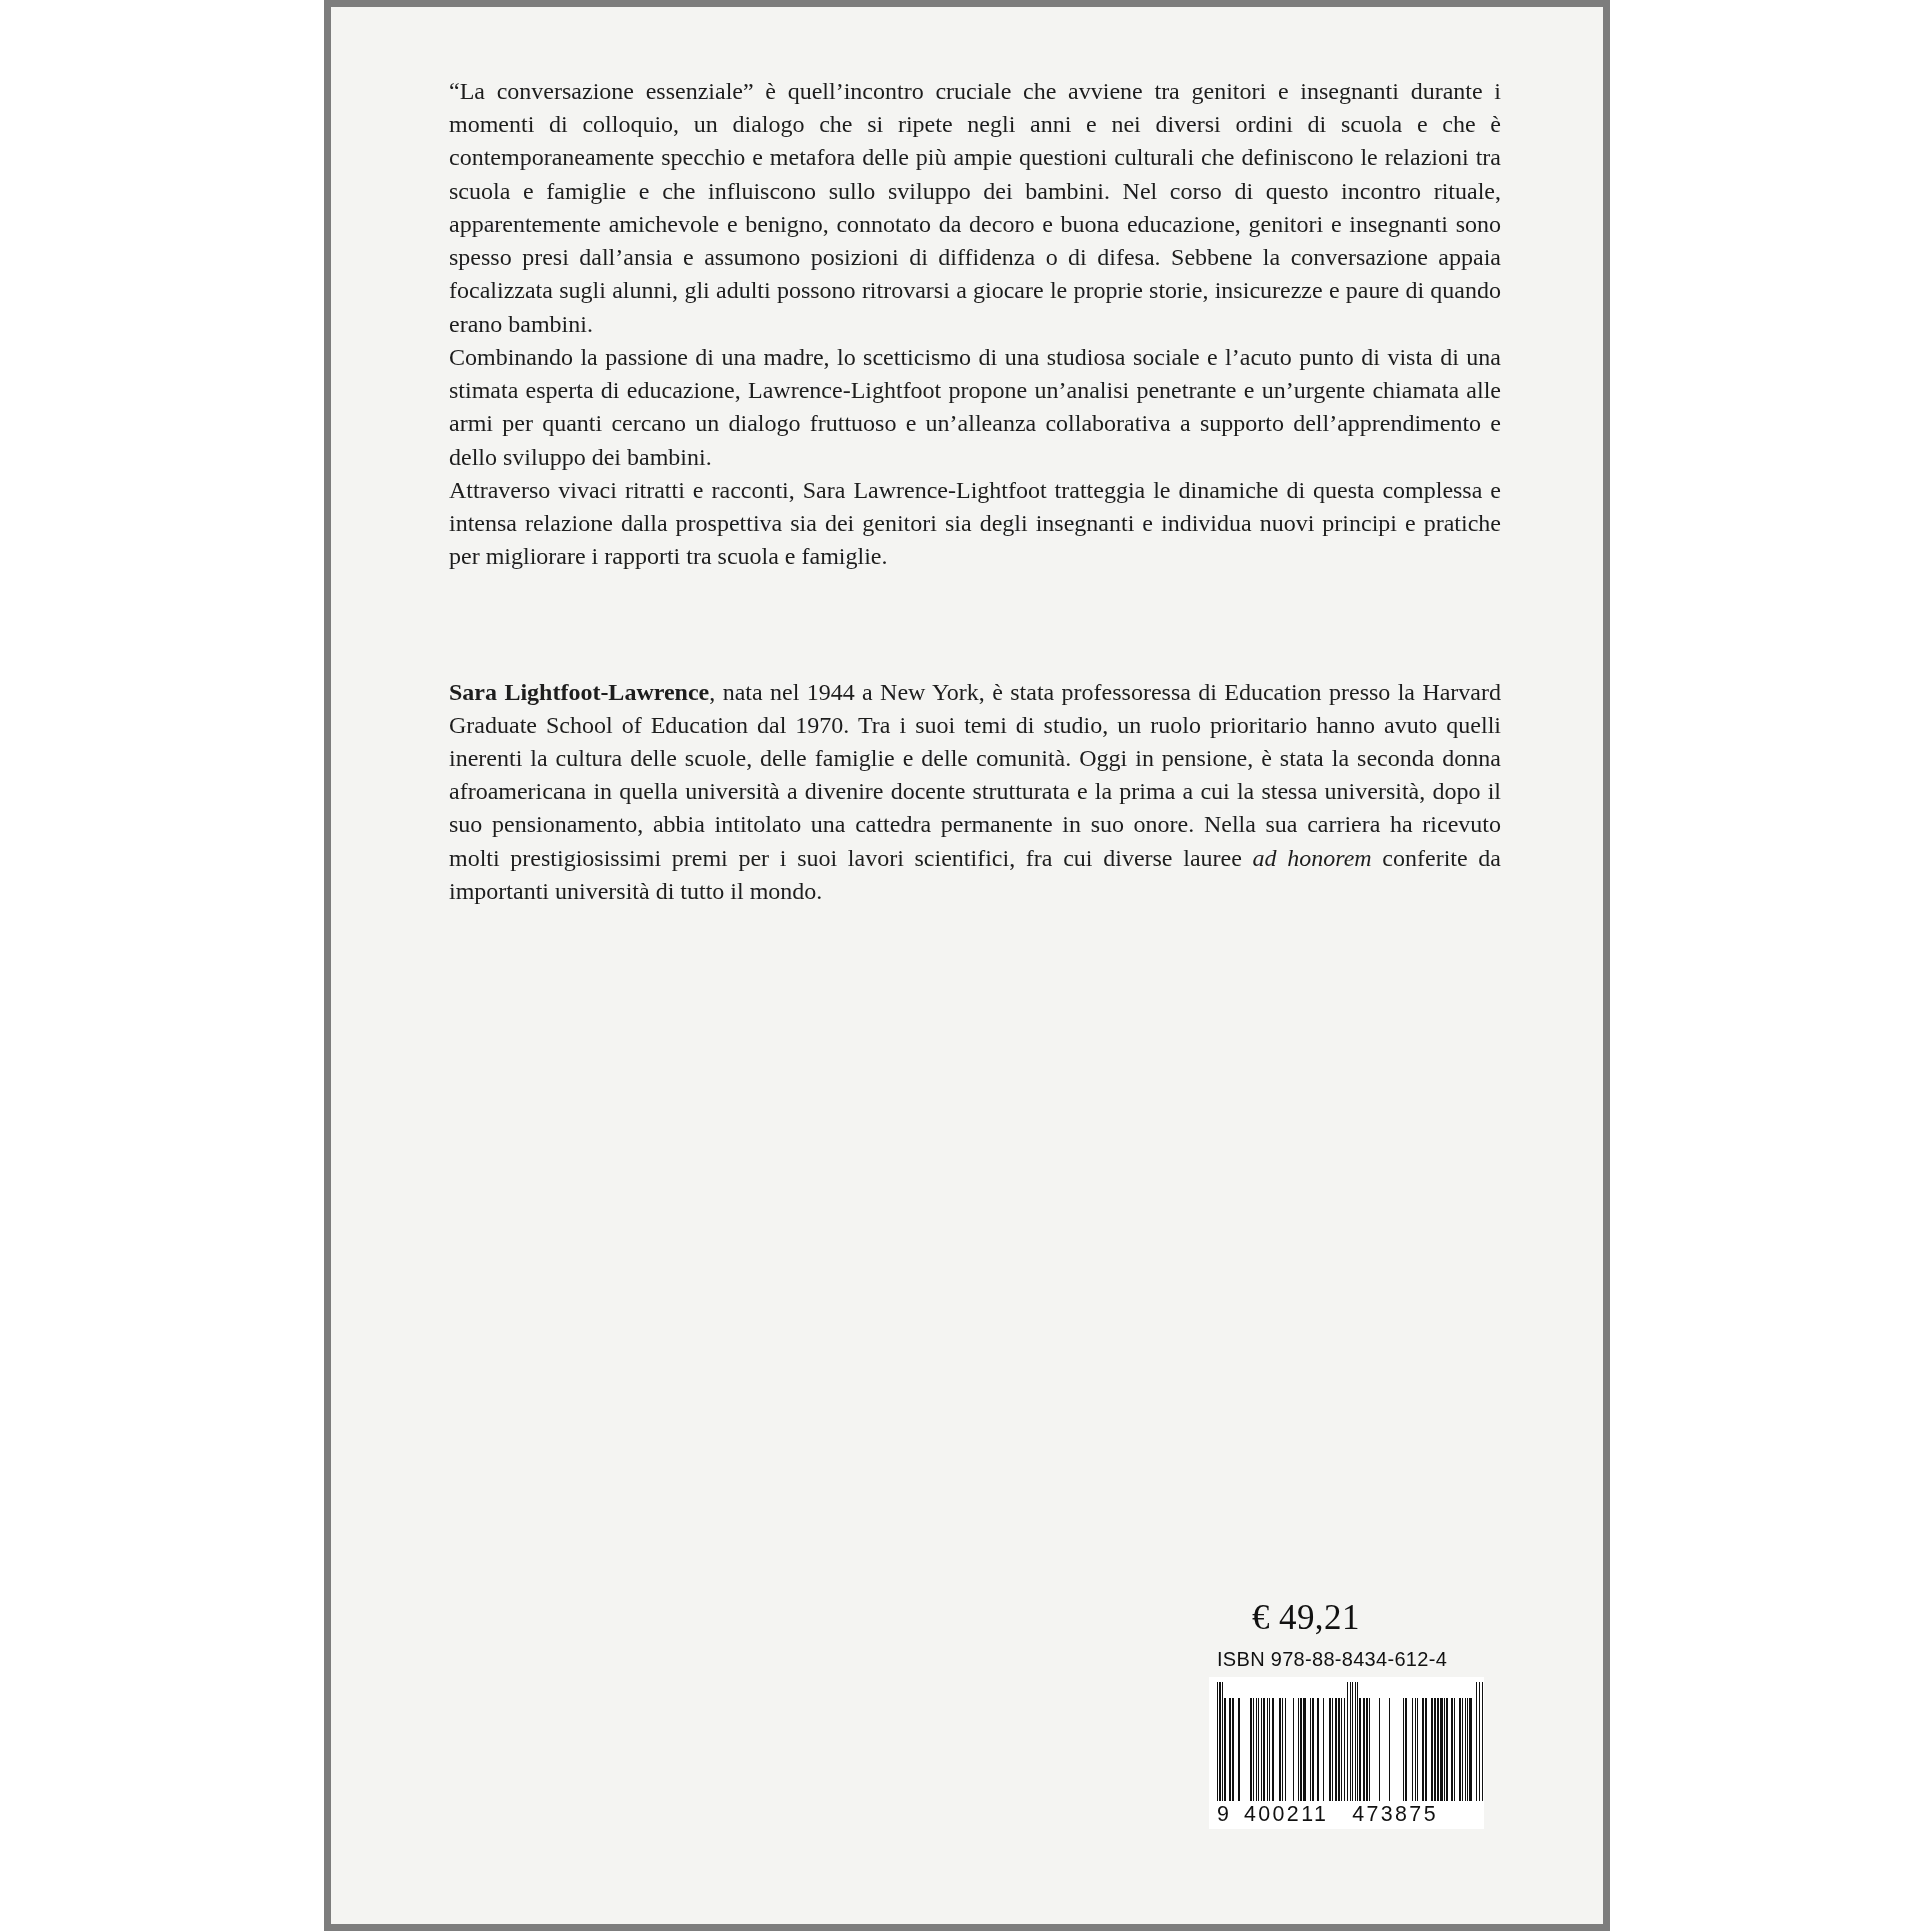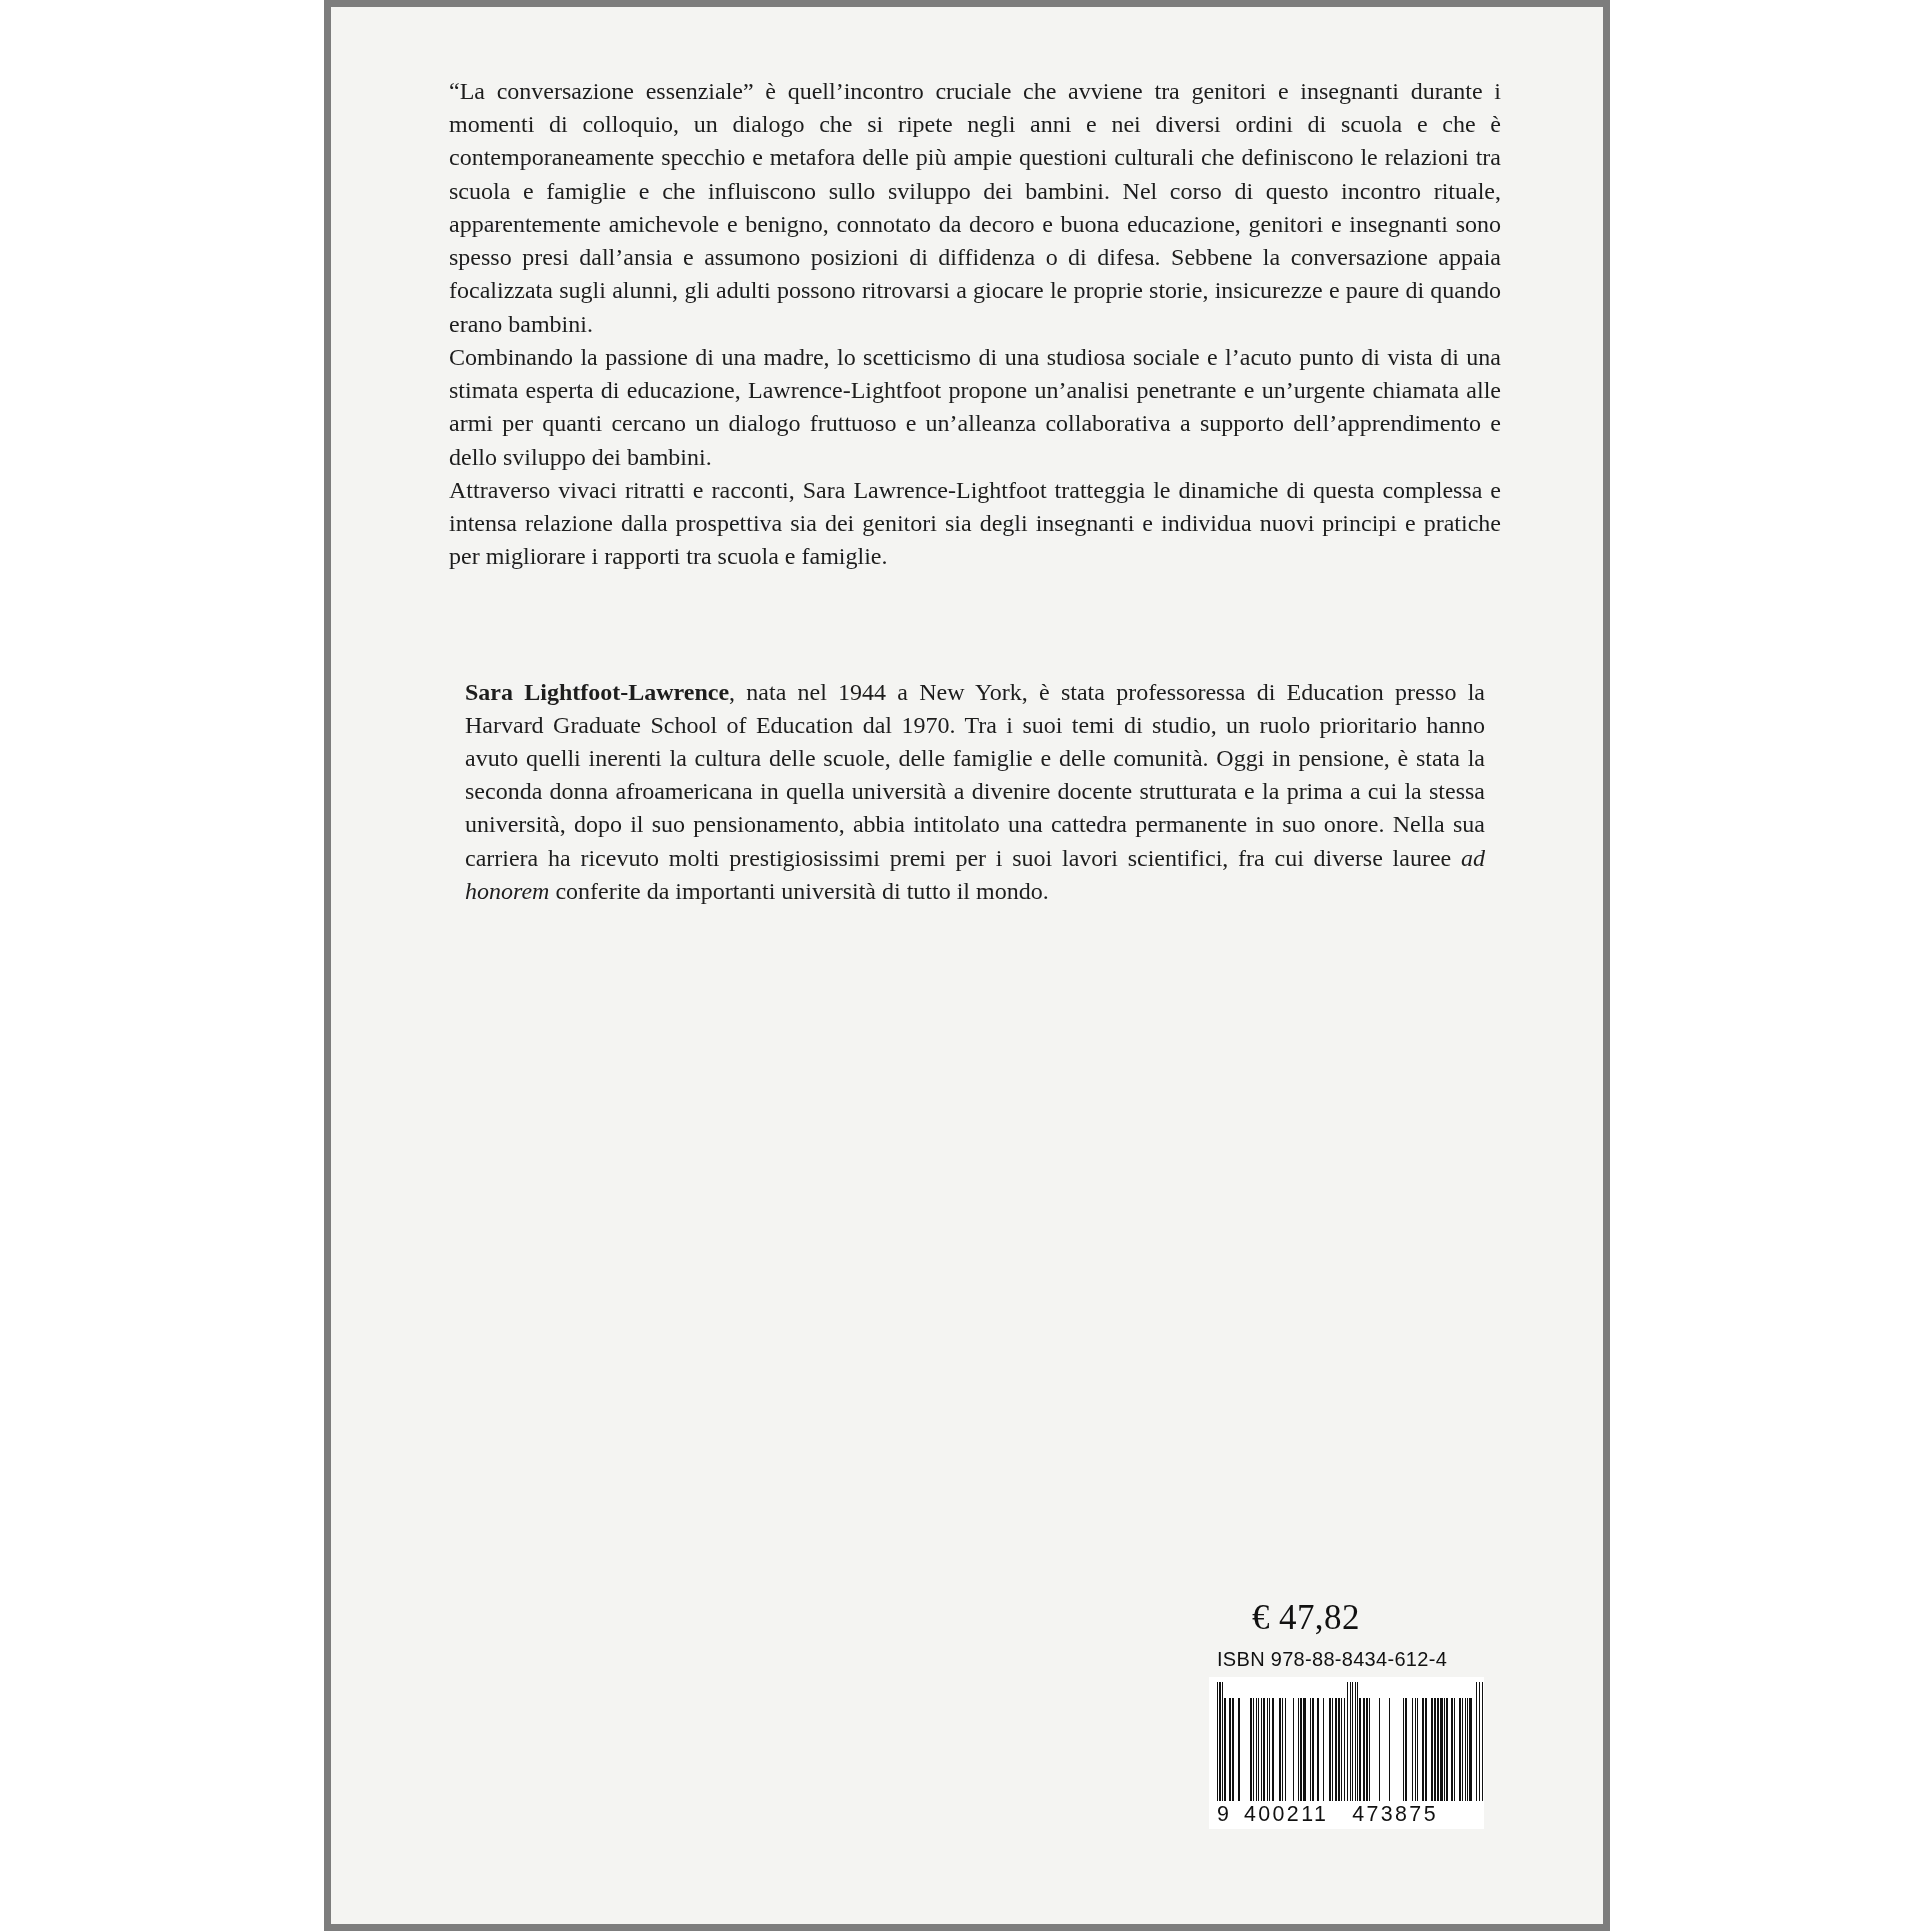--- a/index.html
+++ b/index.html
@@ -46,21 +46,21 @@
     margin: 0;
     text-indent: 0;
   }
   .blurb p + p {
     margin-top: 0;
   }
   .bio-block {
     margin-top: 102px;
   }
   .bio p {
-    margin: 16px;
+    margin: 0;
   }
   .bio .name {
     font-weight: bold;
   }
   .bio .ital {
     font-style: italic;
   }
   
   #price-block {
     position: absolute;
@@ -125,21 +125,21 @@
       <p>Attraverso vivaci ritratti e racconti, Sara Lawrence-Lightfoot tratteggia le dinamiche di questa complessa e intensa relazione dalla prospettiva sia dei genitori sia degli insegnanti e individua nuovi principi e pratiche per migliorare i rapporti tra scuola e famiglie.</p>
     </div>
 
     <div class="bio-block bio">
       <p><span class="name">Sara Lightfoot-Lawrence</span><span>, nata nel 1944 a New York, è stata professoressa di Education presso la Harvard Graduate School of Education dal 1970. Tra i suoi temi di studio, un ruolo prioritario hanno avuto quelli inerenti la cultura delle scuole, delle famiglie e delle comunità. Oggi in pensione, è stata la seconda donna afroamericana in quella università a divenire docente strutturata e la prima a cui la stessa università, dopo il suo pensionamento, abbia intitolato una cattedra permanente in suo onore. Nella sua carriera ha ricevuto molti prestigiosissimi premi per i suoi lavori scientifici, fra cui diverse lauree </span><span class="ital">ad honorem</span><span> conferite da importanti università di tutto il mondo.</span></p>
     </div>
 
   </div>
 
   <div id="price-block">
-    <div id="price">€ 47,82</div>
+    <div id="price">€ 49,21</div>
     <div id="isbn-text">ISBN 978-88-8434-612-4</div>
     <div id="barcode-wrap">
       <div id="barcode">
           <i style="width: 2.4px;"></i>
           <i style="width: 2.4px; background: transparent;"></i>
           <i style="width: 2.4px;"></i>
           <i style="width: 3.2px; background: transparent;"></i>
           <i style="width: 2.4px;"></i>
           <i style="width: 2.4px; background: transparent;"></i>
           <i class="short" style="width: 2.4px;"></i>

